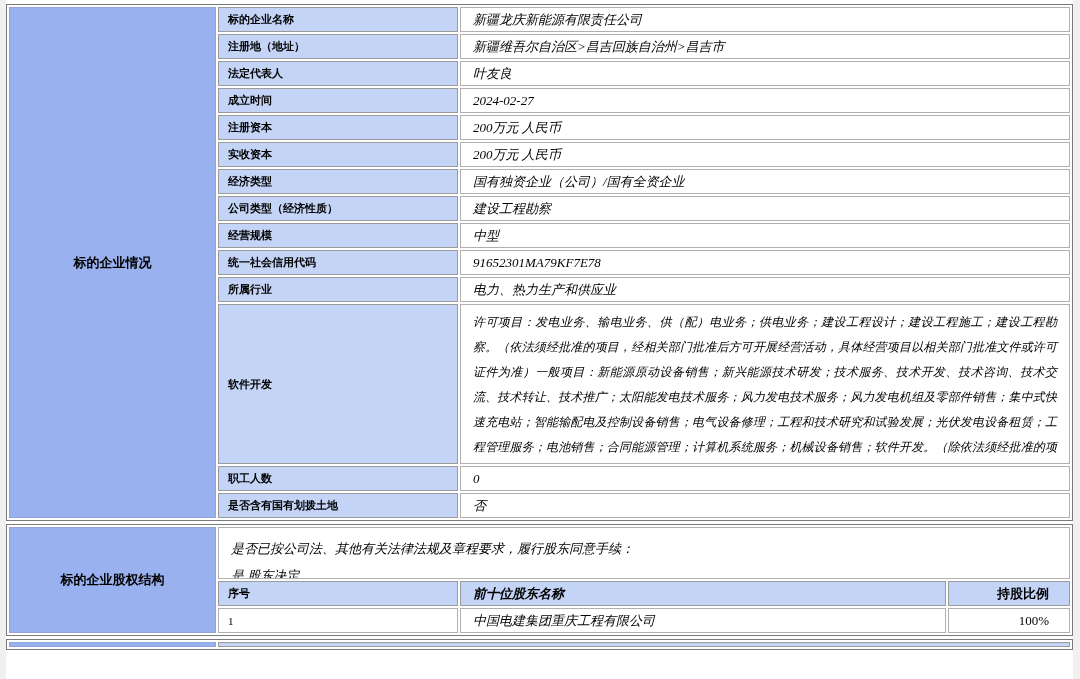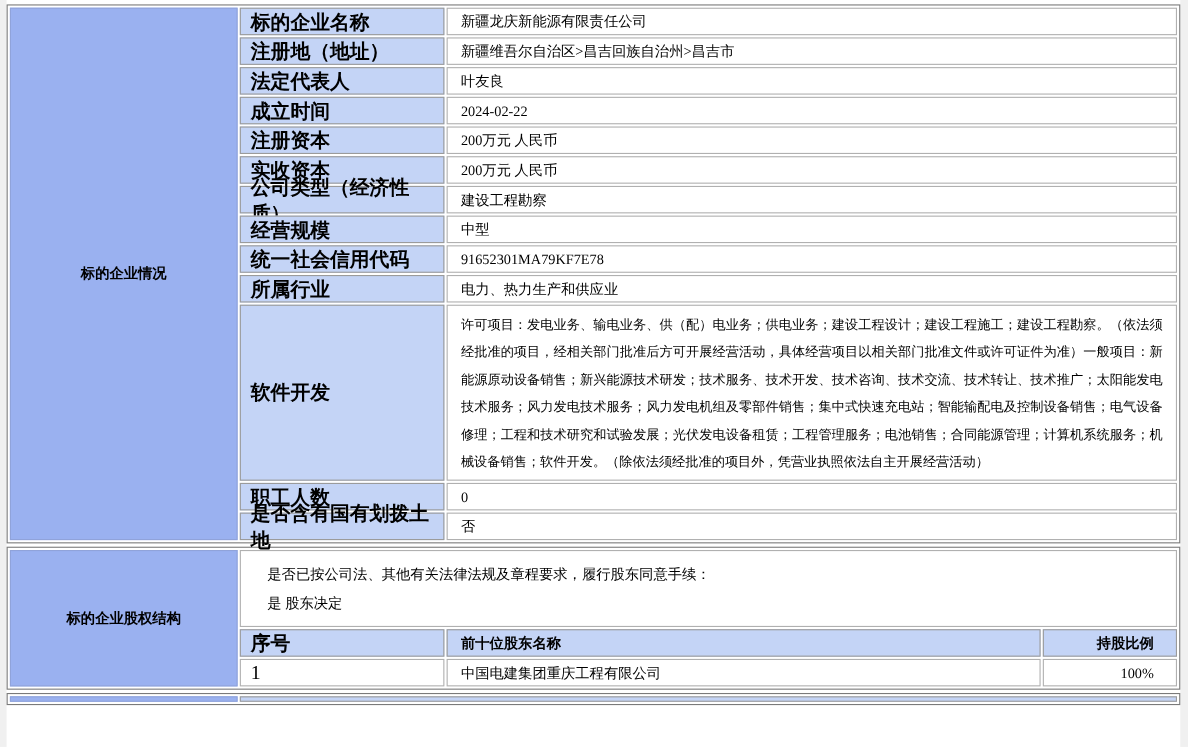--- a/index.html
+++ b/index.html
@@ -12,29 +12,29 @@
 
   .sec { display: flex; gap: 2px; background: #fff; border: 1px solid #7a7a7a;
          padding: 2px; margin-bottom: 3px; }
   .sec-label { flex: none; width: 207px; background: #9ab1f0; border: 1px solid #90a3da;
          display: flex; align-items: center; justify-content: center;
          font-weight: bold; font-size: 13px; }
   .rows { flex: 1; display: flex; flex-direction: column; gap: 2px; min-width: 0; }
   .row  { display: flex; gap: 2px; height: 25px; }
   .row.auto { height: auto; }
   .cell { border: 1px solid #b0b0b0; }
-  .lbl  { flex: none; width: 186px; background: #c4d4f6; border-color: #9b9b9b;
-          font-weight: bold; font-size: 18px; display: flex; align-items: center;
+  .lbl  { flex: none; width: 240px; background: #c4d4f6; border-color: #9b9b9b;
+          font-weight: bold; font-size: 11px; display: flex; align-items: center;
           padding: 0 9px; }
   .val  { flex: 1; background: #fff; font-size: 13px; display: flex; align-items: center;
-          padding: 0 12px; min-width: 0; }
+          padding: 0 12px; min-width: 0; font-style: italic; }
   .val.scope { display: block; height: 160px; overflow: hidden; font-size: 12px;
           line-height: 25px; padding: 5px 12px; text-align: justify; }
-  .val.twoline { display: block; height: 70px; overflow: hidden; line-height: 27px;
-          padding: 7px 12px 0 24px; }
+  .val.twoline { display: block; height: 52px; overflow: hidden; line-height: 27px;
+          padding: 7px 12px 0 12px; }
   .ratio { flex: none; width: 122px; background: #fff; font-size: 13px;
           display: flex; align-items: center; justify-content: flex-end;
           padding: 0 20px 0 8px; }
   .hdr  { background: #c4d4f6; font-weight: bold; border-color: #9b9b9b; text-align: center; }
   .sec.sliver { height: 11px; overflow: hidden; margin-bottom: 0; }
   .sliver-bar { flex: 1; background: #c4d4f6; border: 1px solid #9b9b9b; }
 </style>
 </head>
 <body>
 
@@ -53,29 +53,33 @@
       <div class="row">
         <div class="cell lbl">注册地（地址）</div>
         <div class="cell val">新疆维吾尔自治区&gt;昌吉回族自治州&gt;昌吉市</div>
       </div>
       <div class="row">
         <div class="cell lbl">法定代表人</div>
         <div class="cell val">叶友良</div>
       </div>
       <div class="row">
         <div class="cell lbl">成立时间</div>
-        <div class="cell val">2024-02-22</div>
+        <div class="cell val">2024-02-27</div>
       </div>
       <div class="row">
         <div class="cell lbl">注册资本</div>
         <div class="cell val">200万元 人民币</div>
       </div>
       <div class="row">
         <div class="cell lbl">实收资本</div>
         <div class="cell val">200万元 人民币</div>
+      </div>
+      <div class="row">
+        <div class="cell lbl">经济类型</div>
+        <div class="cell val">国有独资企业（公司）/国有全资企业</div>
       </div>
       <div class="row">
         <div class="cell lbl">公司类型（经济性质）</div>
         <div class="cell val">建设工程勘察</div>
       </div>
       <div class="row">
         <div class="cell lbl">经营规模</div>
         <div class="cell val">中型</div>
       </div>
       <div class="row">

